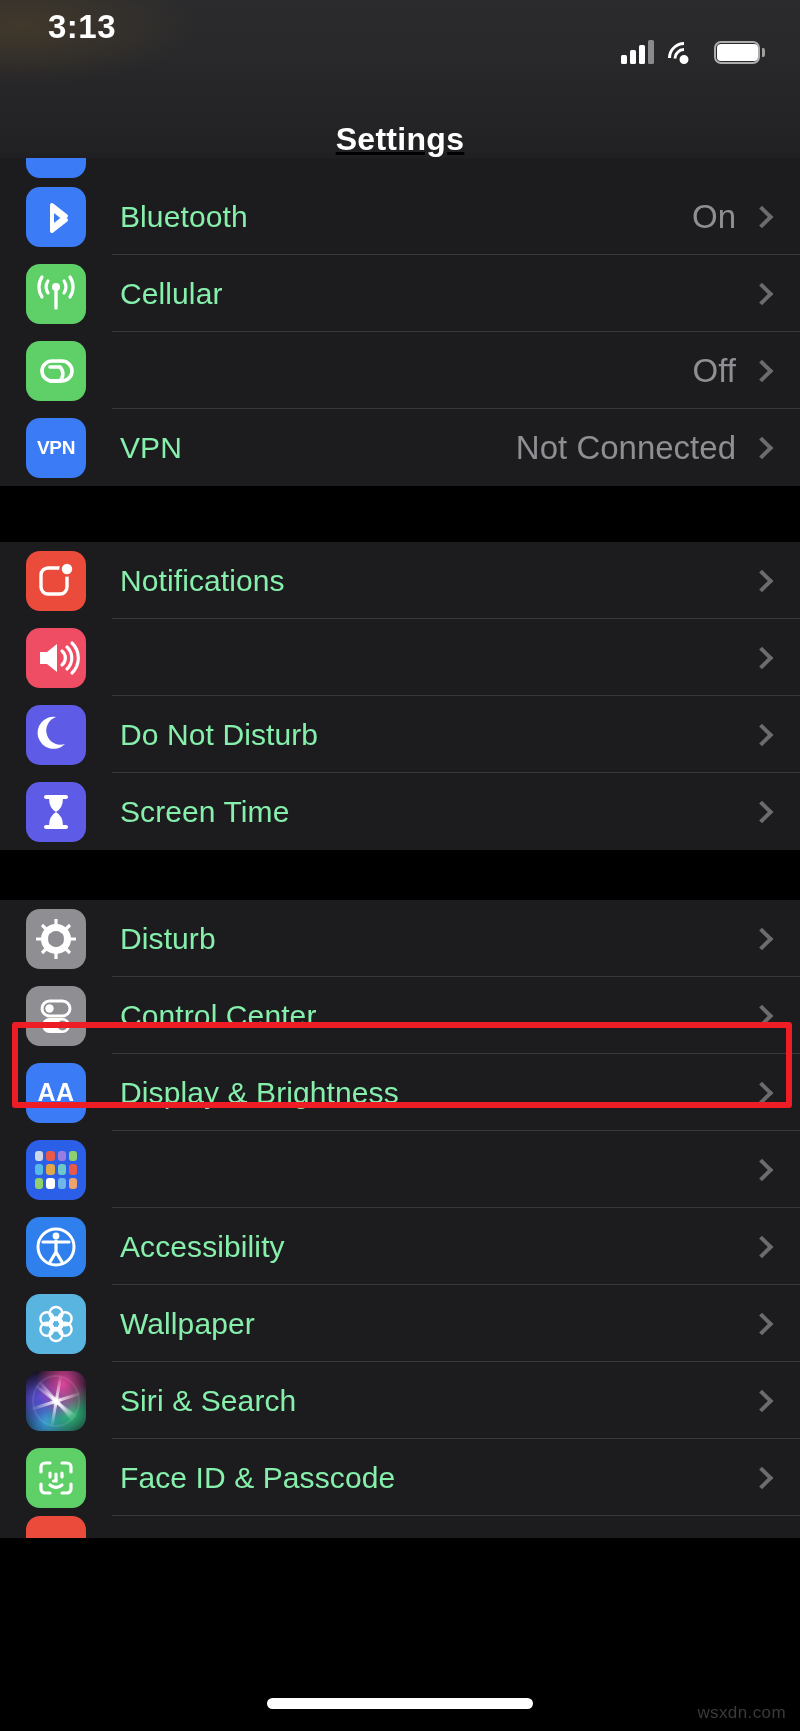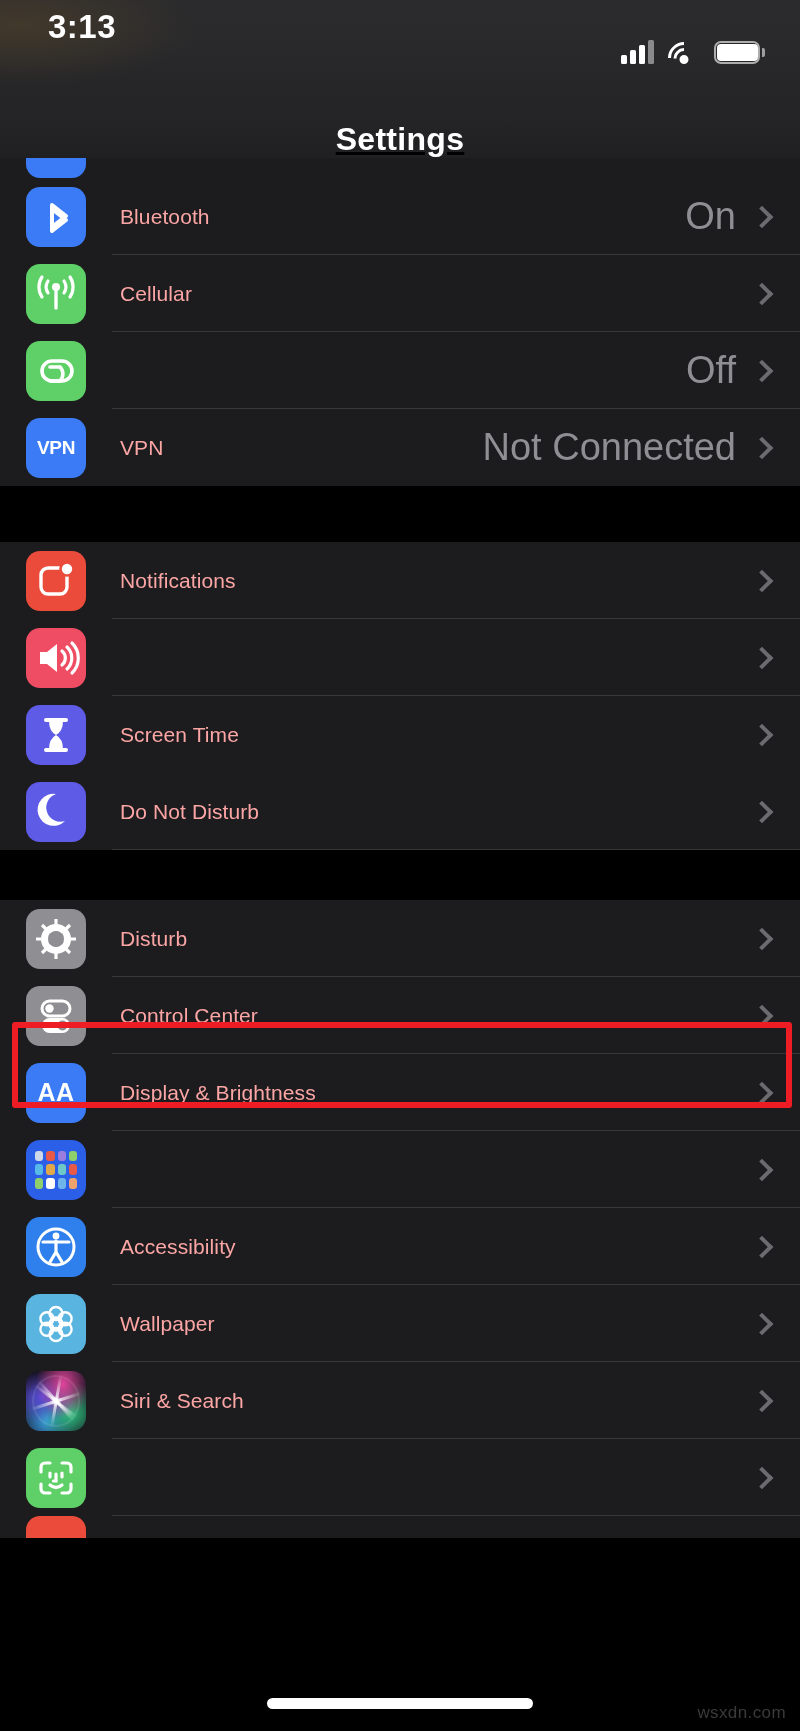--- a/index.html
+++ b/index.html
@@ -91,25 +91,25 @@
     background:#38383a;
   }
 
   .icon {
     width:60px; height:60px; border-radius:14px;
     flex:0 0 60px;
     position:relative; overflow:hidden;
     display:flex; align-items:center; justify-content:center;
   }
   .label {
-    margin-left:34px; color:#fca5a5; font-size:21px; letter-spacing:.1px;
+    margin-left:34px; color:#86efac; font-size:30px; letter-spacing:.1px;
     white-space:nowrap;
   }
   .spacer { flex:1; }
-  .value { color:#8e8e93; font-size:38px; margin-right:18px; white-space:nowrap; }
+  .value { color:#8e8e93; font-size:33px; margin-right:18px; white-space:nowrap; }
   .chev {
     width:16px; height:16px; flex:0 0 16px;
     border-right:4px solid #6b6b70; border-top:4px solid #6b6b70;
     transform:rotate(45deg); margin-right:4px;
   }
 
   
   .partial-top {
     height:20px; overflow:hidden; background:#1c1c1e; position:relative;
   }
@@ -307,45 +307,45 @@
             <path d="M41 19 a15 15 0 0 1 0 22" fill="none" stroke="#fff" stroke-width="3.2" stroke-linecap="round"></path>
             <path d="M46 15 a21 21 0 0 1 0 30" fill="none" stroke="#fff" stroke-width="3.2" stroke-linecap="round"></path>
           </svg>
         </div>
         <div class="spacer"></div>
         <div class="value"></div>
         <div class="chev"></div>
         <div class="sep"></div>
       </div>
 
+      <div class="row">
+        <div class="icon" style="background:#5e5ce6">
+          <svg class="g-svg" viewBox="0 0 60 60">
+            <path d="M39 39 a16 16 0 1 1 -9 -27 a13 13 0 0 0 9 27 z" fill="#fff"></path>
+          </svg>
+        </div>
+        <div class="label">Do Not Disturb</div>
+        <div class="spacer"></div>
+        <div class="value"></div>
+        <div class="chev"></div>
+        <div class="sep"></div>
+      </div>
+
       <div class="row last">
         <div class="icon" style="background:#5e5ce6">
           <svg class="g-svg" viewBox="0 0 60 60">
             <path d="M20 15 h20 M20 45 h20" stroke="#fff" stroke-width="4" stroke-linecap="round"></path>
             <path d="M23 16 q0 10 7 14 q-7 4 -7 14 h14 q0 -10 -7 -14 q7 -4 7 -14 z" fill="#fff"></path>
           </svg>
         </div>
         <div class="label">Screen Time</div>
         <div class="spacer"></div>
         <div class="value"></div>
         <div class="chev"></div>
 
-      </div>
-
-      <div class="row">
-        <div class="icon" style="background:#5e5ce6">
-          <svg class="g-svg" viewBox="0 0 60 60">
-            <path d="M39 39 a16 16 0 1 1 -9 -27 a13 13 0 0 0 9 27 z" fill="#fff"></path>
-          </svg>
-        </div>
-        <div class="label">Do Not Disturb</div>
-        <div class="spacer"></div>
-        <div class="value"></div>
-        <div class="chev"></div>
-        <div class="sep"></div>
       </div>
 
     </div>
 
     <div class="gap small"></div>
 
     <div class="group">
 
       <div class="row">
         <div class="icon" style="background:#8e8e93">
@@ -488,20 +488,21 @@
               <path d="M15 24 v-5 a4 4 0 0 1 4 -4 h5"></path>
               <path d="M45 24 v-5 a4 4 0 0 0 -4 -4 h-5"></path>
               <path d="M15 36 v5 a4 4 0 0 0 4 4 h5"></path>
               <path d="M45 36 v5 a4 4 0 0 1 -4 4 h-5"></path>
               <path d="M24 25 v4 M36 25 v4"></path>
               <path d="M30 26 v7 h-2.5"></path>
               <path d="M24 37 q6 5 12 0"></path>
             </g>
           </svg>
         </div>
+        <div class="label">Face ID &amp; Passcode</div>
         <div class="spacer"></div>
         <div class="value"></div>
         <div class="chev"></div>
         <div class="sep"></div>
       </div>
 
       <div class="partial-bottom">
         <div class="pb-icon"></div>
       </div>
 

